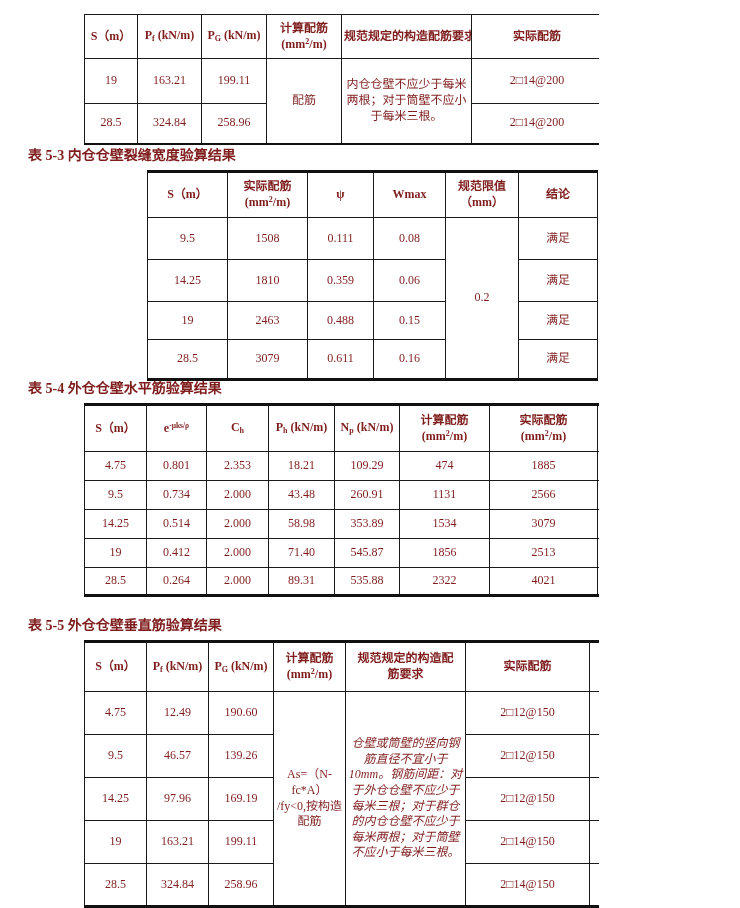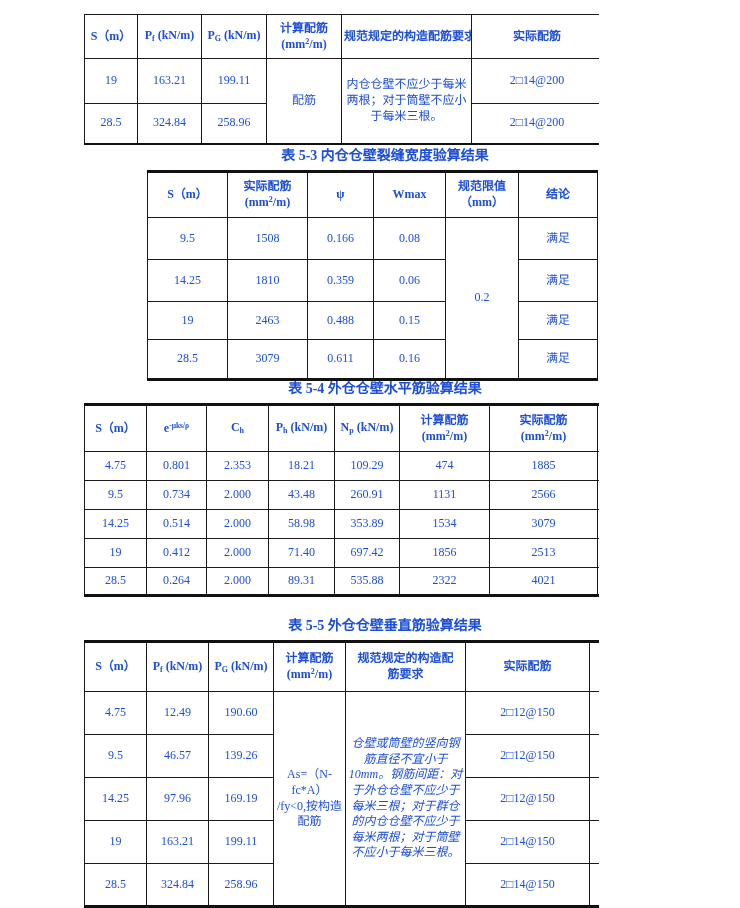--- a/index.html
+++ b/index.html
@@ -1,19 +1,19 @@
 <!DOCTYPE html>
 <html lang="zh-CN"><head>
 <meta charset="utf-8">
 <style>
   * { margin:0; padding:0; box-sizing:border-box; }
   html,body { background:#ffffff; }
   .page {
     position:relative; width:599px; height:908px; background:#ffffff;
-    font-family:"Liberation Serif","DejaVu Serif",serif; color:#1d4ed8;
+    font-family:"Liberation Serif","DejaVu Serif",serif; color:#7f1d1d;
     overflow:hidden;
   }
   table.grid {
     position:absolute; border-collapse:collapse; table-layout:fixed;
     border:1.5px solid #1a1a1a;
   }
   table.thick { border-top:3px solid #111; border-bottom:3px solid #111; }
   table.t1 { border-bottom:2px solid #111; }
   .grid th, .grid td {
     border:1.5px solid #1a1a1a; text-align:center; vertical-align:middle;
@@ -24,21 +24,21 @@
   sup { font-size:8px; vertical-align:4px; }
   .esup { font-size:7.5px; vertical-align:4px; letter-spacing:0; }
   .unit { margin-left:3px; }
   .nowrap-sm { white-space:nowrap; font-size:11px; }
   .vtop-cell { vertical-align:top; padding-top:13px; }
   .code-cell-t1 { vertical-align:top; padding-top:4px; line-height:1.8; padding-left:4px; padding-right:4px; }
   .codehdr { width:100px; margin:0 auto; line-height:1.3; }
   .calc55 { line-height:1.75; }
   .code55 { line-height:1.72; padding-left:10px; padding-right:10px;font-style:italic; }
   .tbl-title {
-    position:absolute; left:35px; width:700px; text-align:center;
+    position:absolute; left:28px; width:700px; text-align:left;
     font-weight:bold; font-size:14px; line-height:18px;
   }
 </style>
 </head>
 <body>
 
 <div class="page">
 
   <table class="grid t1" style="left:84px; top:14px; width:570px;">
     <colgroup>
@@ -104,21 +104,21 @@
         <th>Wmax</th>
         <th>
           <div>规范限值</div>
           <div>（mm）</div>
         </th>
         <th>结论</th>
       </tr>
       <tr style="height:42px">
         <td>9.5</td>
         <td>1508</td>
-        <td>0.166</td>
+        <td>0.111</td>
         <td>0.08</td>
         <td rowspan="4">0.2</td>
         <td>满足</td>
       </tr>
       <tr style="height:42px">
         <td>14.25</td>
         <td>1810</td>
         <td>0.359</td>
         <td>0.06</td>
         <td>满足</td>
@@ -198,21 +198,21 @@
         <td>353.89</td>
         <td>1534</td>
         <td>3079</td>
         <td>满足</td>
       </tr>
       <tr style="height:29px">
         <td>19</td>
         <td>0.412</td>
         <td>2.000</td>
         <td>71.40</td>
-        <td>697.42</td>
+        <td>545.87</td>
         <td>1856</td>
         <td>2513</td>
         <td>满足</td>
       </tr>
       <tr style="height:28px">
         <td>28.5</td>
         <td>0.264</td>
         <td>2.000</td>
         <td>89.31</td>
         <td>535.88</td>

